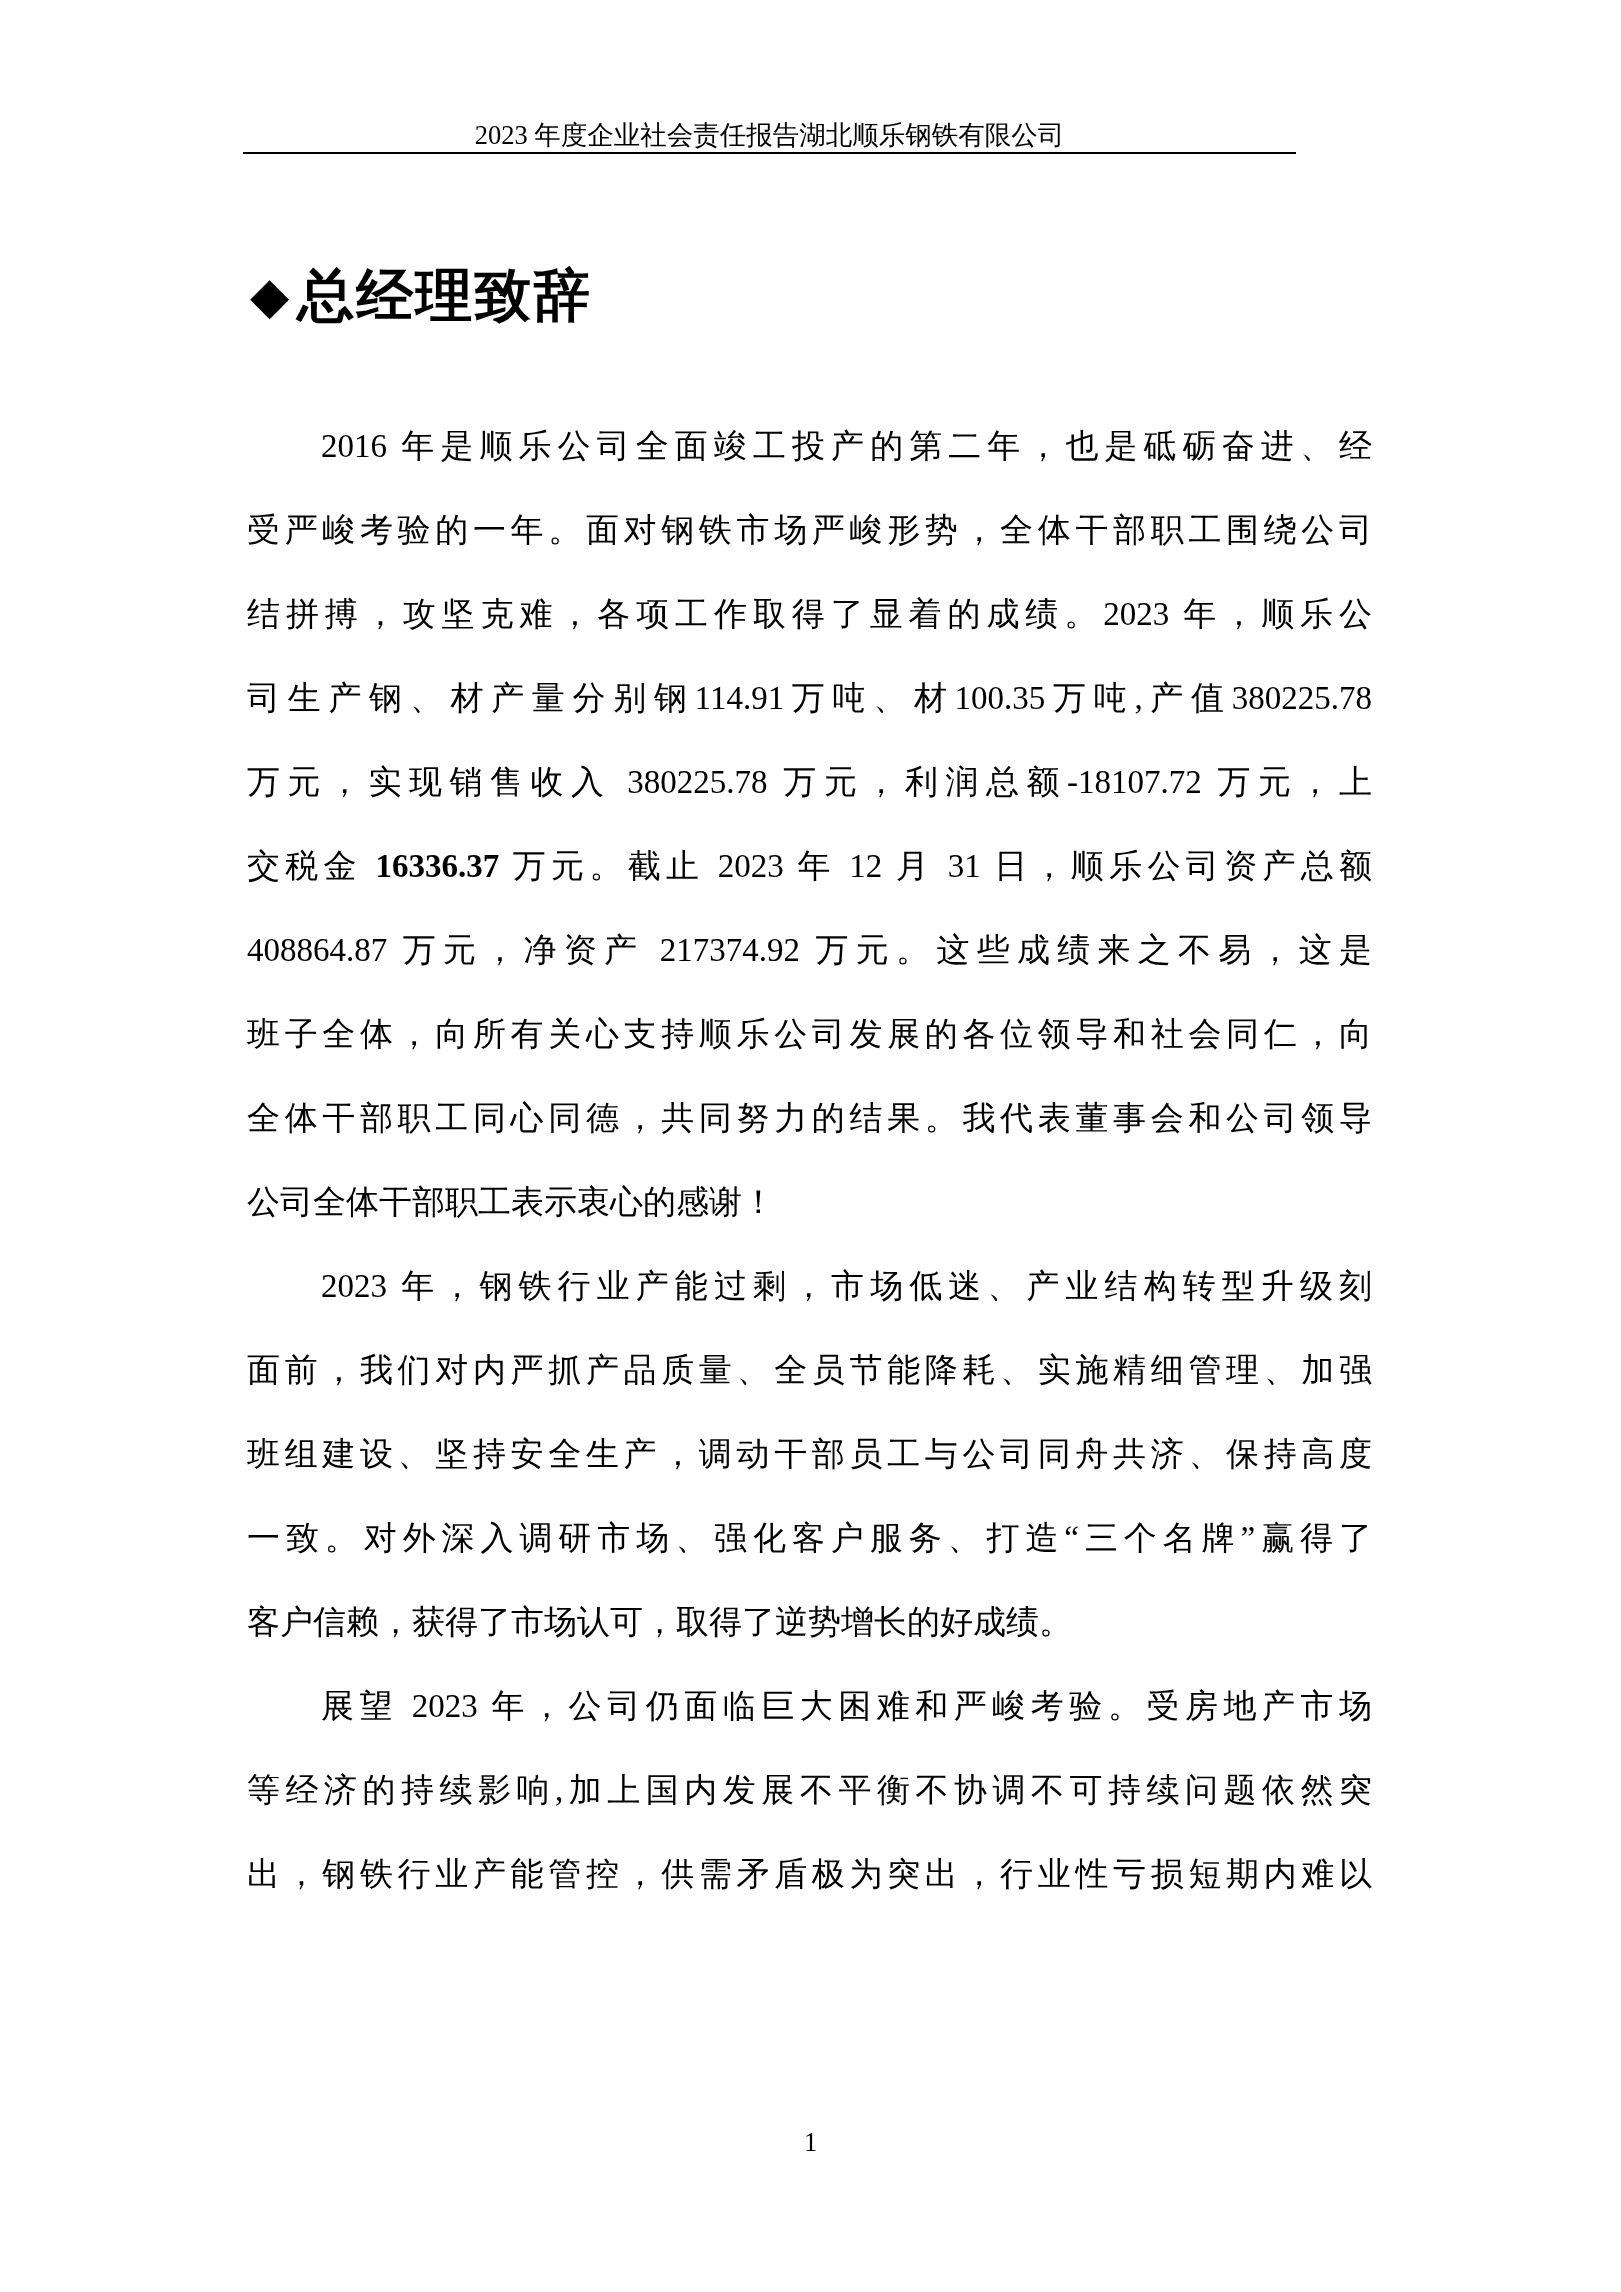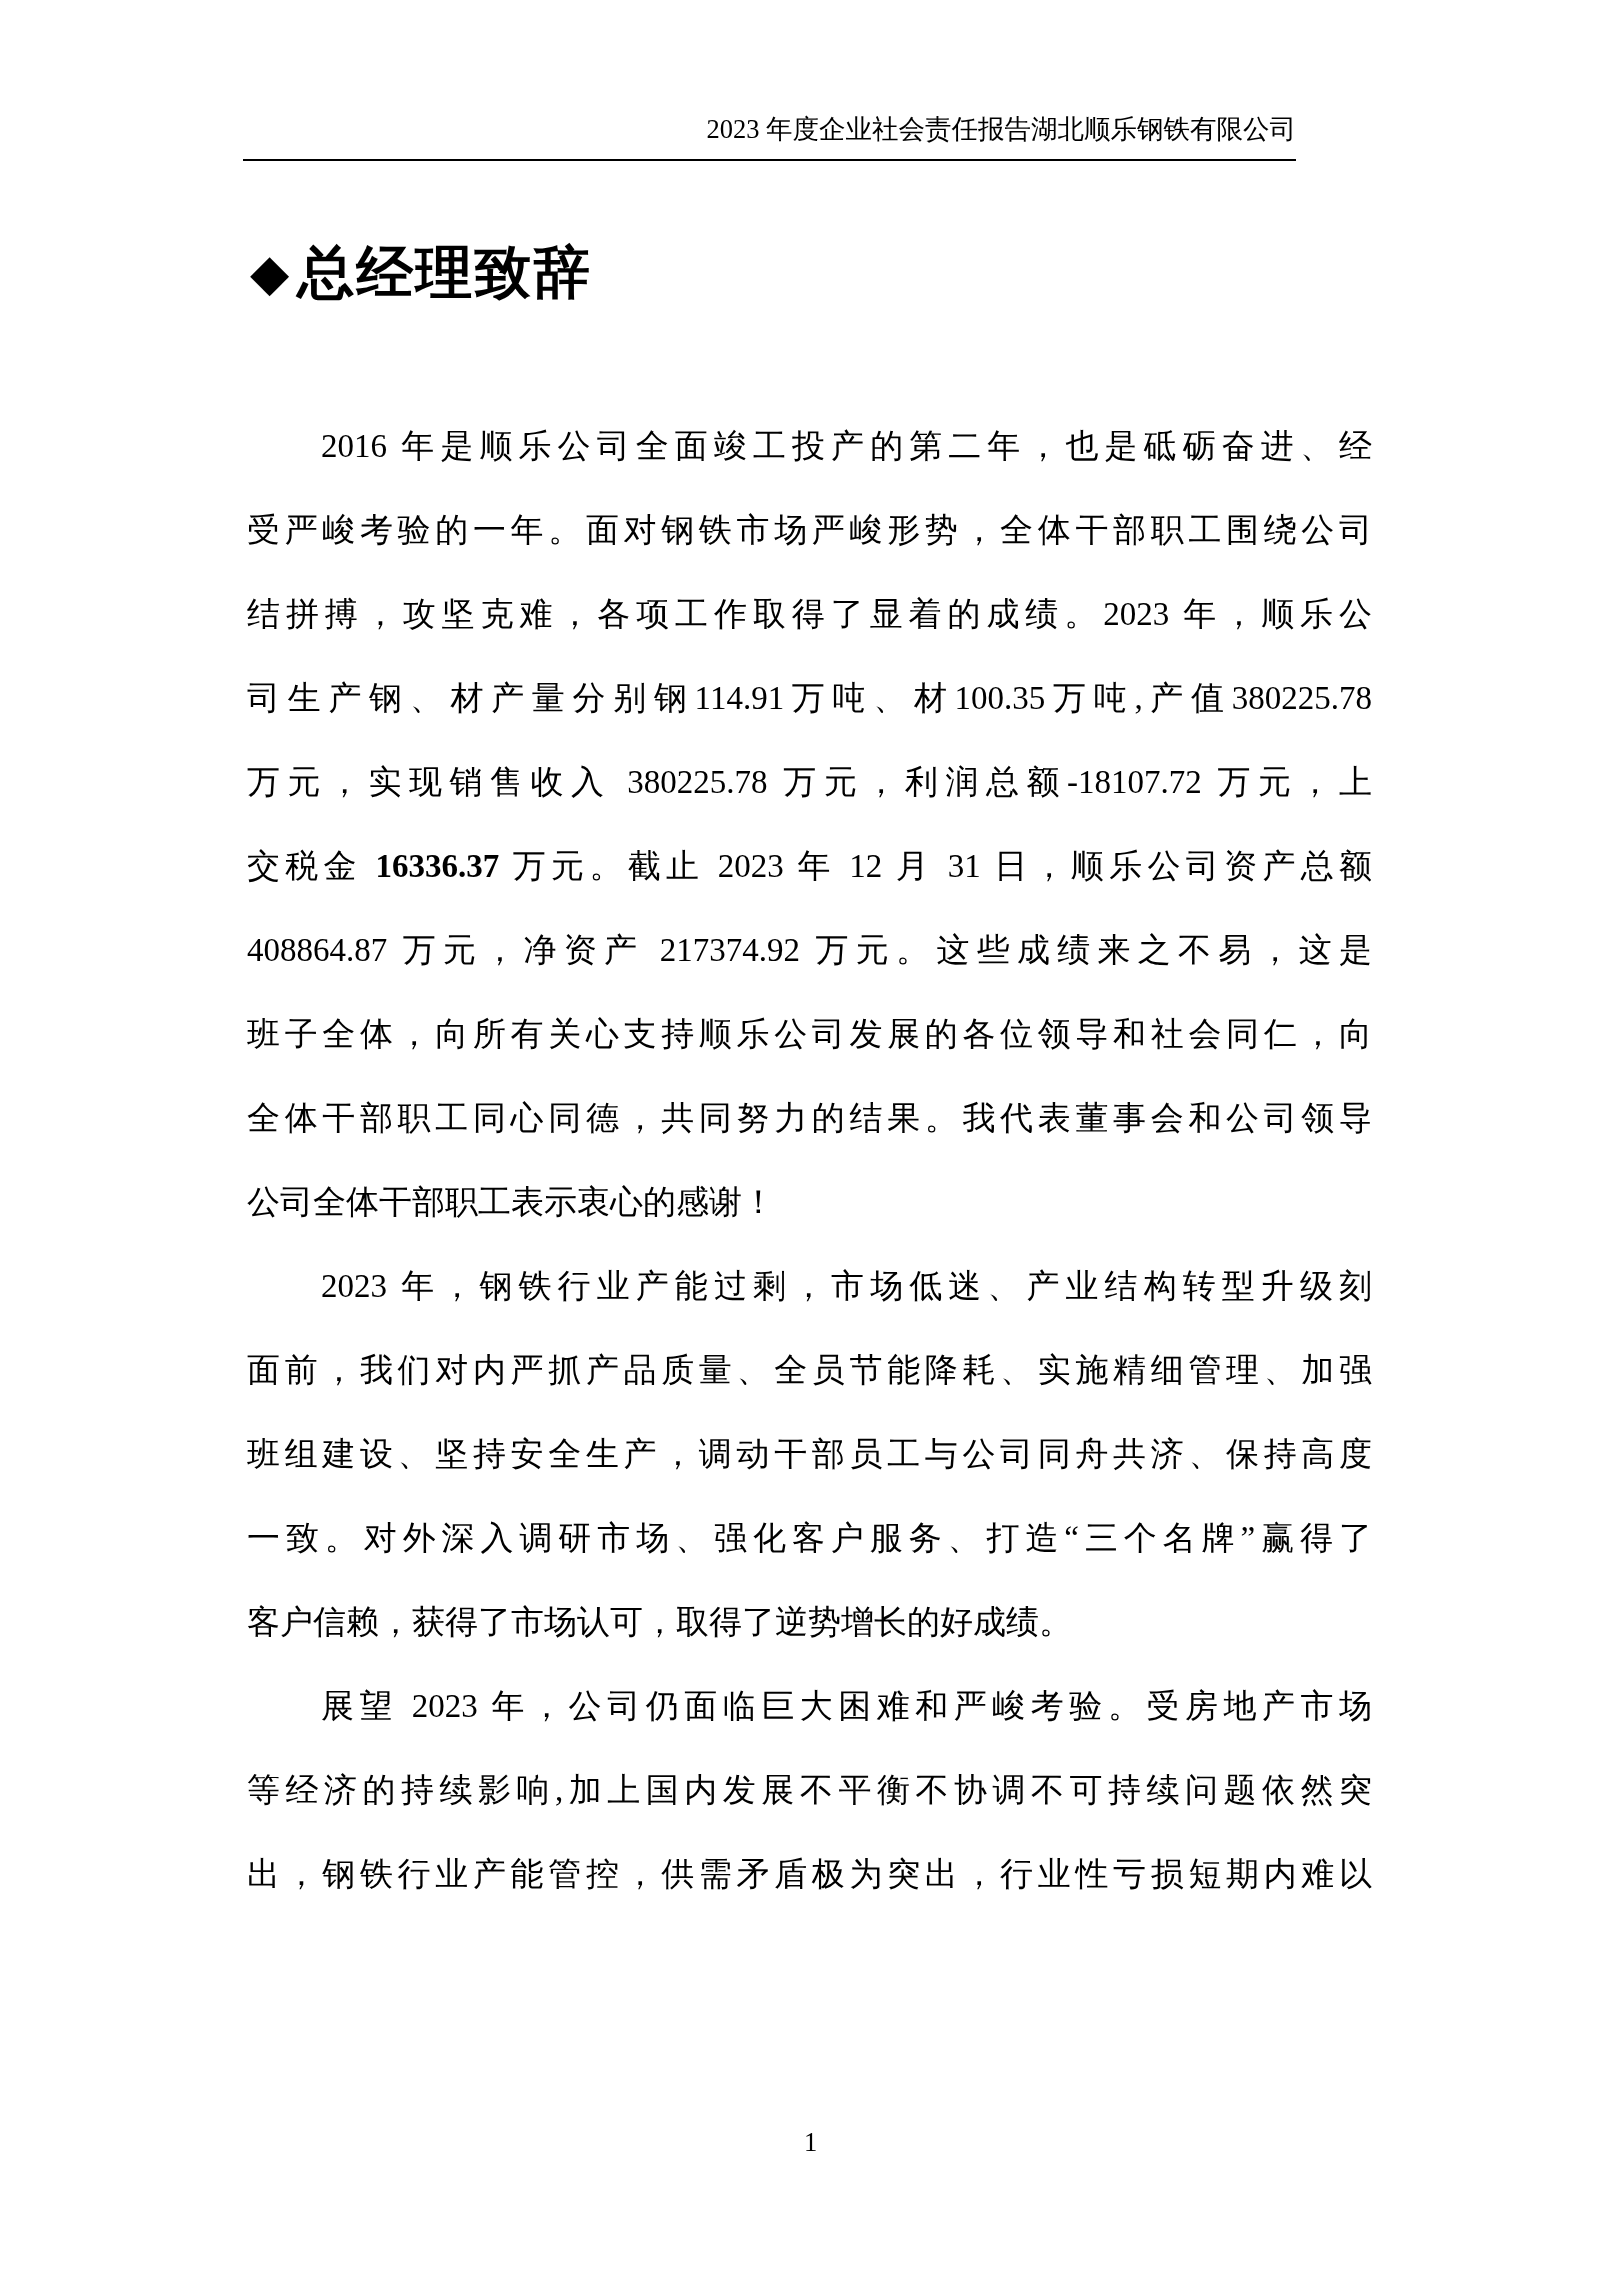--- a/index.html
+++ b/index.html
@@ -12,34 +12,34 @@
     width: 1621px;
     height: 2293px;
     background: #ffffff;
     color: #000000;
     font-family: "Liberation Serif", "DejaVu Serif", serif;
     overflow: hidden;
   }
   .header {
     position: absolute;
     left: 243px;
-    top: 114px;
+    top: 120px;
     width: 1053px;
     display: flex;
-    justify-content: flex-end;
+    justify-content: center;
     align-items: flex-end;
     font-size: 26.5px;
     line-height: 31px;
-    padding-bottom: 14px;
+    padding-bottom: 1px;
     border-bottom: 2px solid #000000;
   }
   .doc-title {
     position: absolute;
     left: 250px;
-    top: 240px;
+    top: 263px;
     font-family: "Liberation Sans", "DejaVu Sans", sans-serif;
     font-weight: bold;
     font-size: 57px;
     line-height: 65px;
     letter-spacing: 2px;
     white-space: nowrap;
     text-align: center;
   }
   .doc-title .diamond {
     font-size: 51px;

